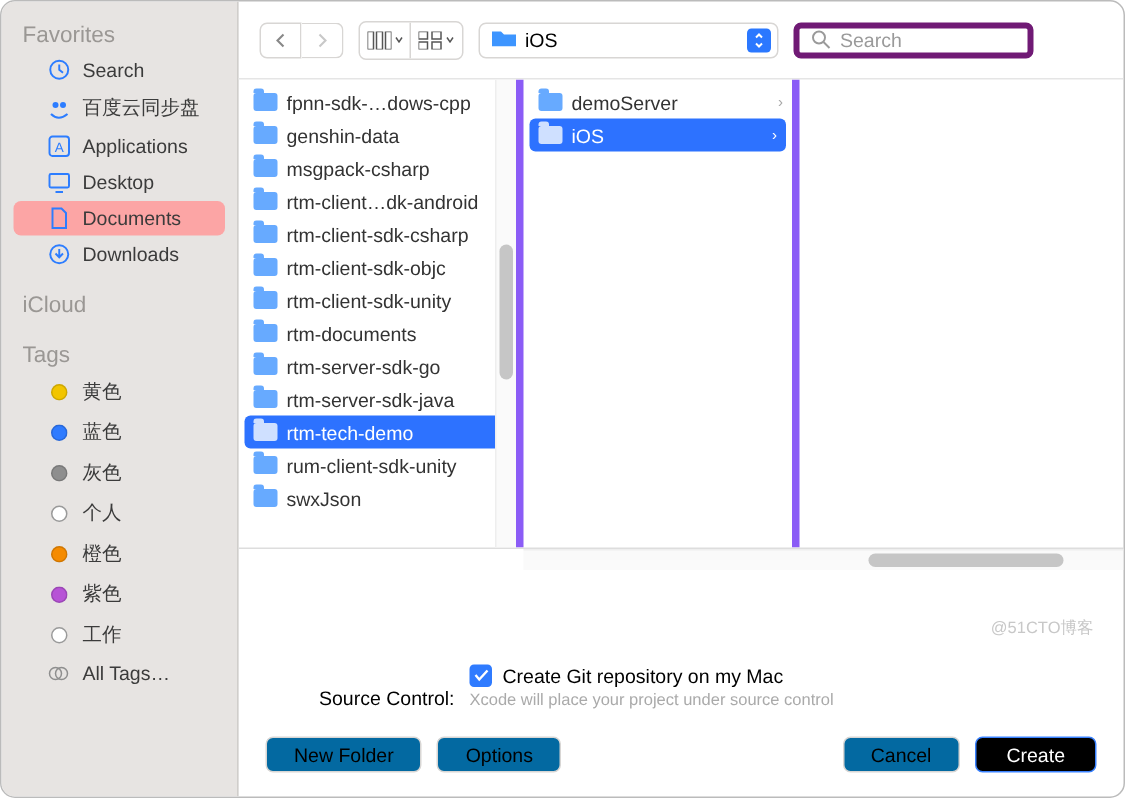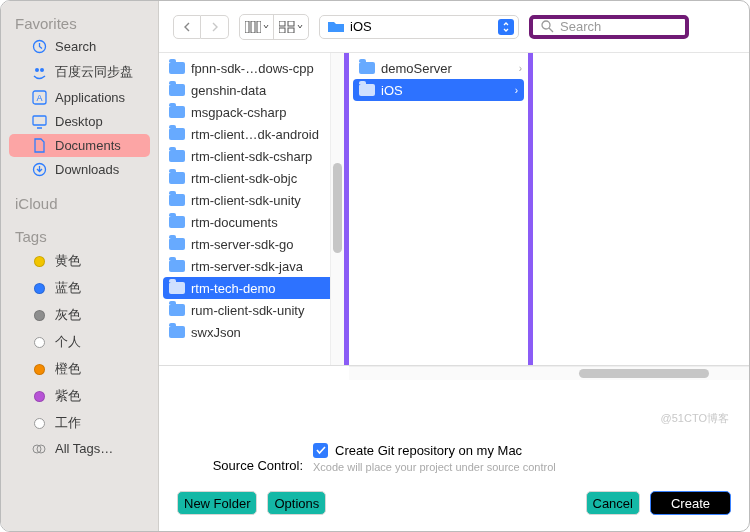--- a/index.html
+++ b/index.html
@@ -54,21 +54,21 @@
 
   
   .form-area { padding: 18px 24px 8px; }
   .sc-row { display: flex; align-items: flex-end; gap: 10px; margin-top: 45px; }
   .sc-label { width: 120px; text-align: right; font-size: 13px; padding-top: 2px; }
   .sc-check { display: flex; align-items: center; gap: 7px; font-size: 13px; }
   .chk { width: 15px; height: 15px; background: #2f7bff; border-radius: 3px; display:flex; align-items:center; justify-content:center; }
   .sc-desc { font-size: 11px; color: #aaa; margin-top: 3px; }
 
   .button-bar { display: flex; align-items: center; padding: 10px 18px 16px; gap: 10px; }
-  .btn { height: 24px; padding: 0 6px; border: 1px solid #d8d6d4; border-radius: 5px; background: #14b8a6; font-size: 13px; display:flex; align-items:center; cursor:default; }
+  .btn { height: 24px; padding: 0 18px; border: 1px solid #d8d6d4; border-radius: 5px; background: #0369a1; font-size: 13px; display:flex; align-items:center; cursor:default; }
   .btn.primary { background: #000000; color: #fff; border-color: #3a82ff; padding: 0 20px; }
   .spacer { flex: 1; }
 
   .watermark { position:absolute; right:21px; bottom:106px; font-size:11px; color:#c8c8c8; }
 </style>
 </head>
 <body>
 
 <div class="window">
 

